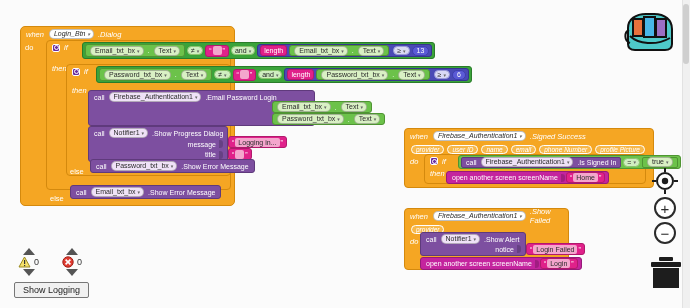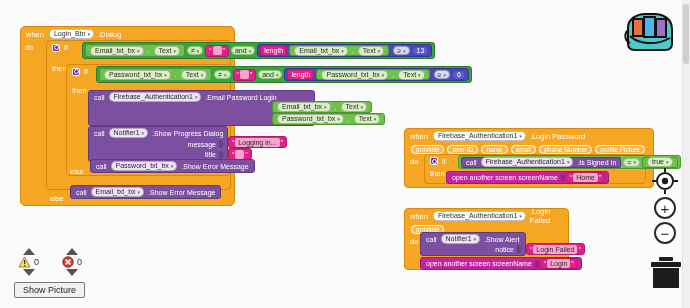--- a/index.html
+++ b/index.html
@@ -50,21 +50,21 @@
   .fld.p   { background:#efe2f7; }
   .caret { font-size:5px; color:#666; }
   .smalllbl{ font-size:7px; padding:0 2px; color:#fff; }
 
   
   .hatblock {
     background:#f5a623;
     border:1px solid #d4890d;
     border-radius:4px;
   }
-  .hatrow { display:flex; align-items:center; height:13px; padding:0 3px; }
+  .hatrow { display:flex; align-items:center; height:13px; padding:0 3px;font-style:italic; }
   .hatrow .word { font-size:7.5px; color:#fff; padding:0 3px 0 2px; }
   .param {
     background:#f7b84b; border:1px solid #fff;
     border-radius:7px; color:#fff; font-size:6.5px;
     padding:0px 4px; margin-right:3px; height:9px;
     display:inline-flex; align-items:center;
   }
 
   .gear {
     width:8px;height:8px;border-radius:2px;
@@ -352,21 +352,21 @@
   <span class="smalllbl">.Show Error Message</span>
 </div>
 
 <div class="blk hatblock" style="left:404px; top:128px; width:250px; height:60px;">
   <div class="hatrow" style="height:14px;">
     <span class="word">when</span>
     <span class="fld">
       <span>Firebase_Authentication1</span>
         <span class="caret">▾</span>
     </span>
-    <span class="word">.Login Password</span>
+    <span class="word">.Signed Success</span>
   </div>
   <div class="hatrow" style="height:12px;padding-left:6px;">
     <span class="param">provider</span>
     <span class="param">user ID</span>
     <span class="param">name</span>
     <span class="param">email</span>
     <span class="param">phone Number</span>
     <span class="param">profile Picture</span>
   </div>
   <div class="hatrow" style="height:12px;">
@@ -415,21 +415,21 @@
   </span>
 </div>
 
 <div class="blk hatblock" style="left:404px; top:208px; width:165px; height:62px;">
   <div class="hatrow" style="height:14px;">
     <span class="word">when</span>
     <span class="fld">
       <span>Firebase_Authentication1</span>
         <span class="caret">▾</span>
     </span>
-    <span class="word">.Login Failed</span>
+    <span class="word">.Show Failed</span>
   </div>
   <div class="hatrow" style="height:12px;padding-left:6px;">
     <span class="param">provider</span>
   </div>
   <div class="hatrow" style="height:12px;">
     <span class="word">do</span>
   </div>
 </div>
 
 <div class="blk purple" style="left:420px; top:232px; width:106px; height:24px; flex-direction:column; align-items:flex-start; padding:1px 3px;">
@@ -515,17 +515,17 @@
   <div style="display:flex;align-items:center;gap:3px;">
     <svg width="12" height="12" viewBox="0 0 12 12">
       <circle cx="6" cy="6" r="5.2" fill="#e03c31" stroke="#a32019" stroke-width="1"></circle>
       <path d="M3.6 3.6 L8.4 8.4 M8.4 3.6 L3.6 8.4" stroke="#fff" stroke-width="1.6"></path>
     </svg>
     <span style="font-size:9px;color:#333;">0</span>
   </div>
   <div class="tri down"></div>
 </div>
 
-<button class="warnbtn blk" style="left:14px; top:282px; font-family:'Liberation Sans',sans-serif;">Show Picture</button>
+<button class="warnbtn blk" style="left:14px; top:282px; font-family:'Liberation Sans',sans-serif;">Show Logging</button>
 
 <div class="scrollbar-v">
   <div class="scrollthumb"></div>
 </div>
 
 </body></html>

